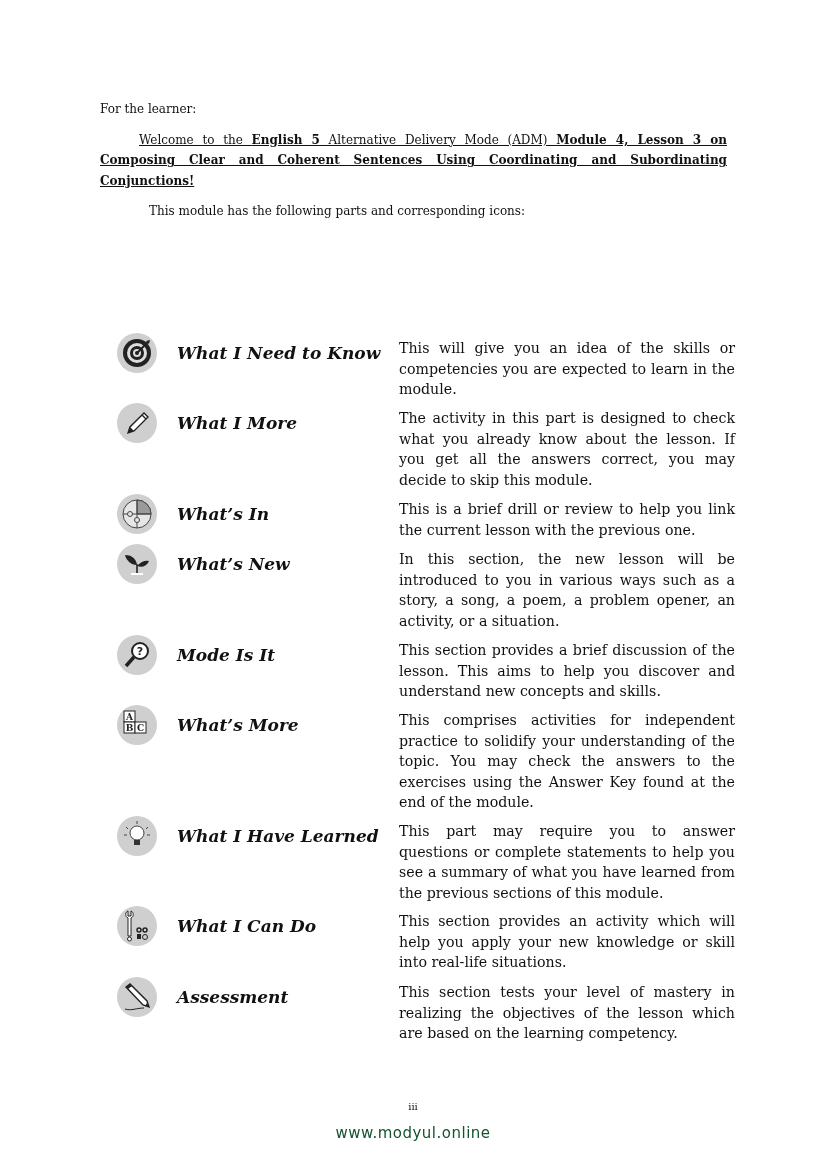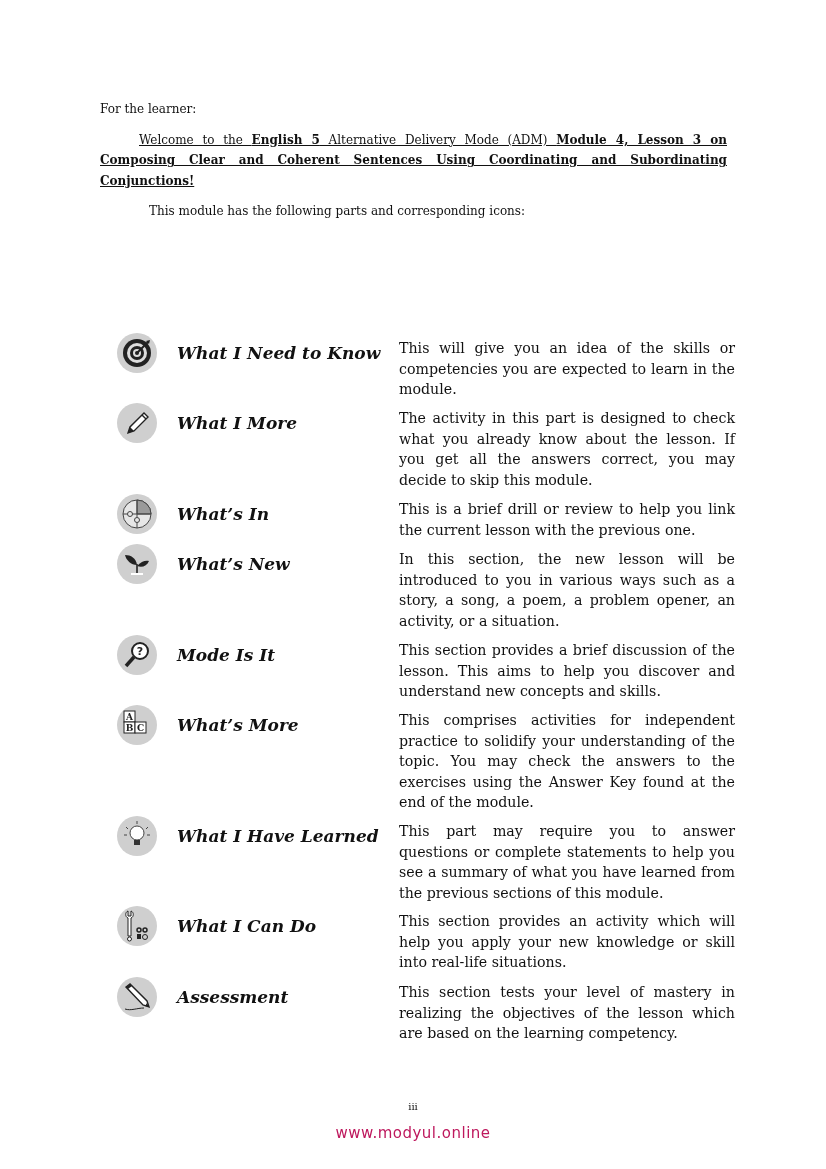--- a/index.html
+++ b/index.html
@@ -11,21 +11,21 @@
   .p1{text-indent:39px;text-decoration:underline;}
   .p2{text-indent:49px;}
   b{font-weight:bold;}
   .row{position:absolute;left:0;width:627px;}
   .icon{position:absolute;left:17px;width:40px;height:40px;border-radius:50%;background:#cfcfcf;overflow:hidden;}
   .icon svg{width:40px;height:40px;display:block;}
   .label{position:absolute;left:77px;font-weight:bold;font-style:italic;font-size:17px;line-height:20px;white-space:nowrap;}
   .desc{position:absolute;left:299px;width:336px;font-size:14.2px;line-height:20.6px;text-align:justify;}
   .footer{position:absolute;top:1101px;left:0;width:826px;text-align:center;font-size:10px;}
   .watermark{position:absolute;top:1124px;left:0;width:826px;text-align:center;
-             font-family:"DejaVu Sans","Liberation Sans",sans-serif;font-size:15px;color:#be185d;letter-spacing:0.5px;}
+             font-family:"DejaVu Sans","Liberation Sans",sans-serif;font-size:15px;color:#14532d;letter-spacing:0.5px;}
 </style>
 </head>
 <body>
 
 <div class="page">
   <div class="intro">
     <p class="p">For the learner:</p>
     <p class="p p1"><span>Welcome to the </span><b>English 5</b><span> Alternative Delivery Mode (ADM) </span><b>Module 4, Lesson 3 on Composing Clear and Coherent Sentences Using Coordinating and Subordinating Conjunctions!</b></p>
     <p class="p p2">This module has the following parts and corresponding icons:</p>
   </div>

